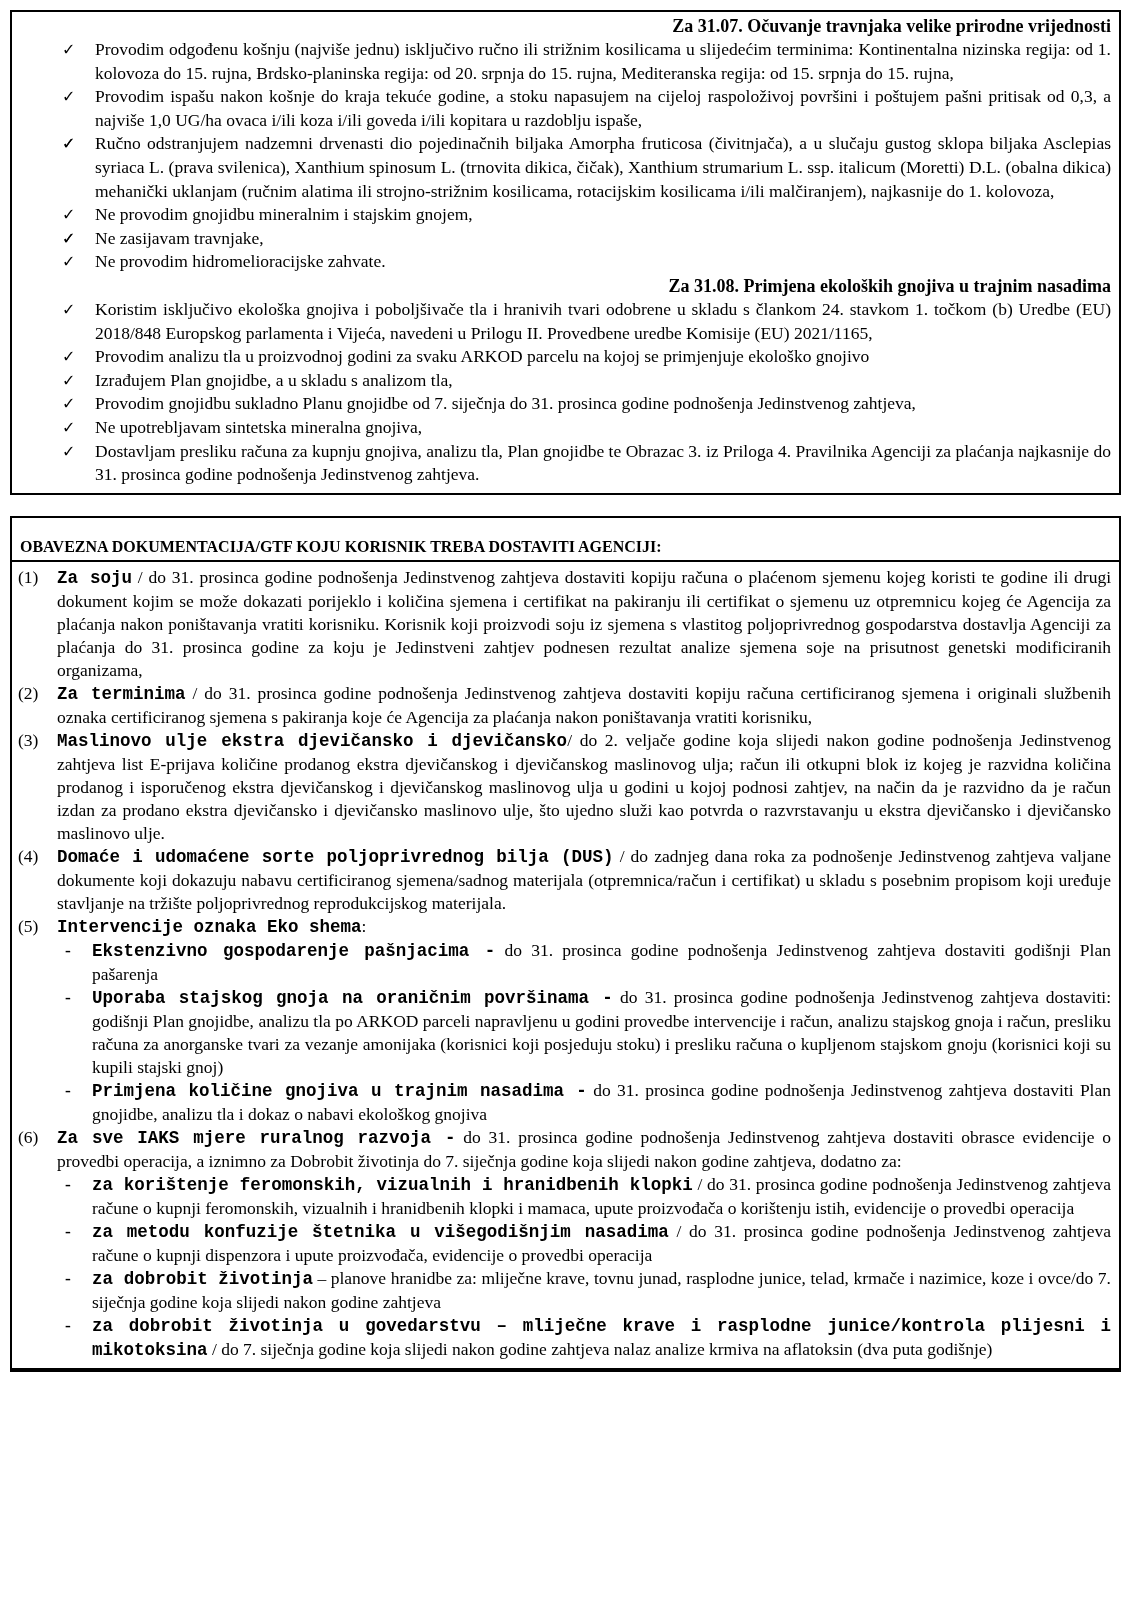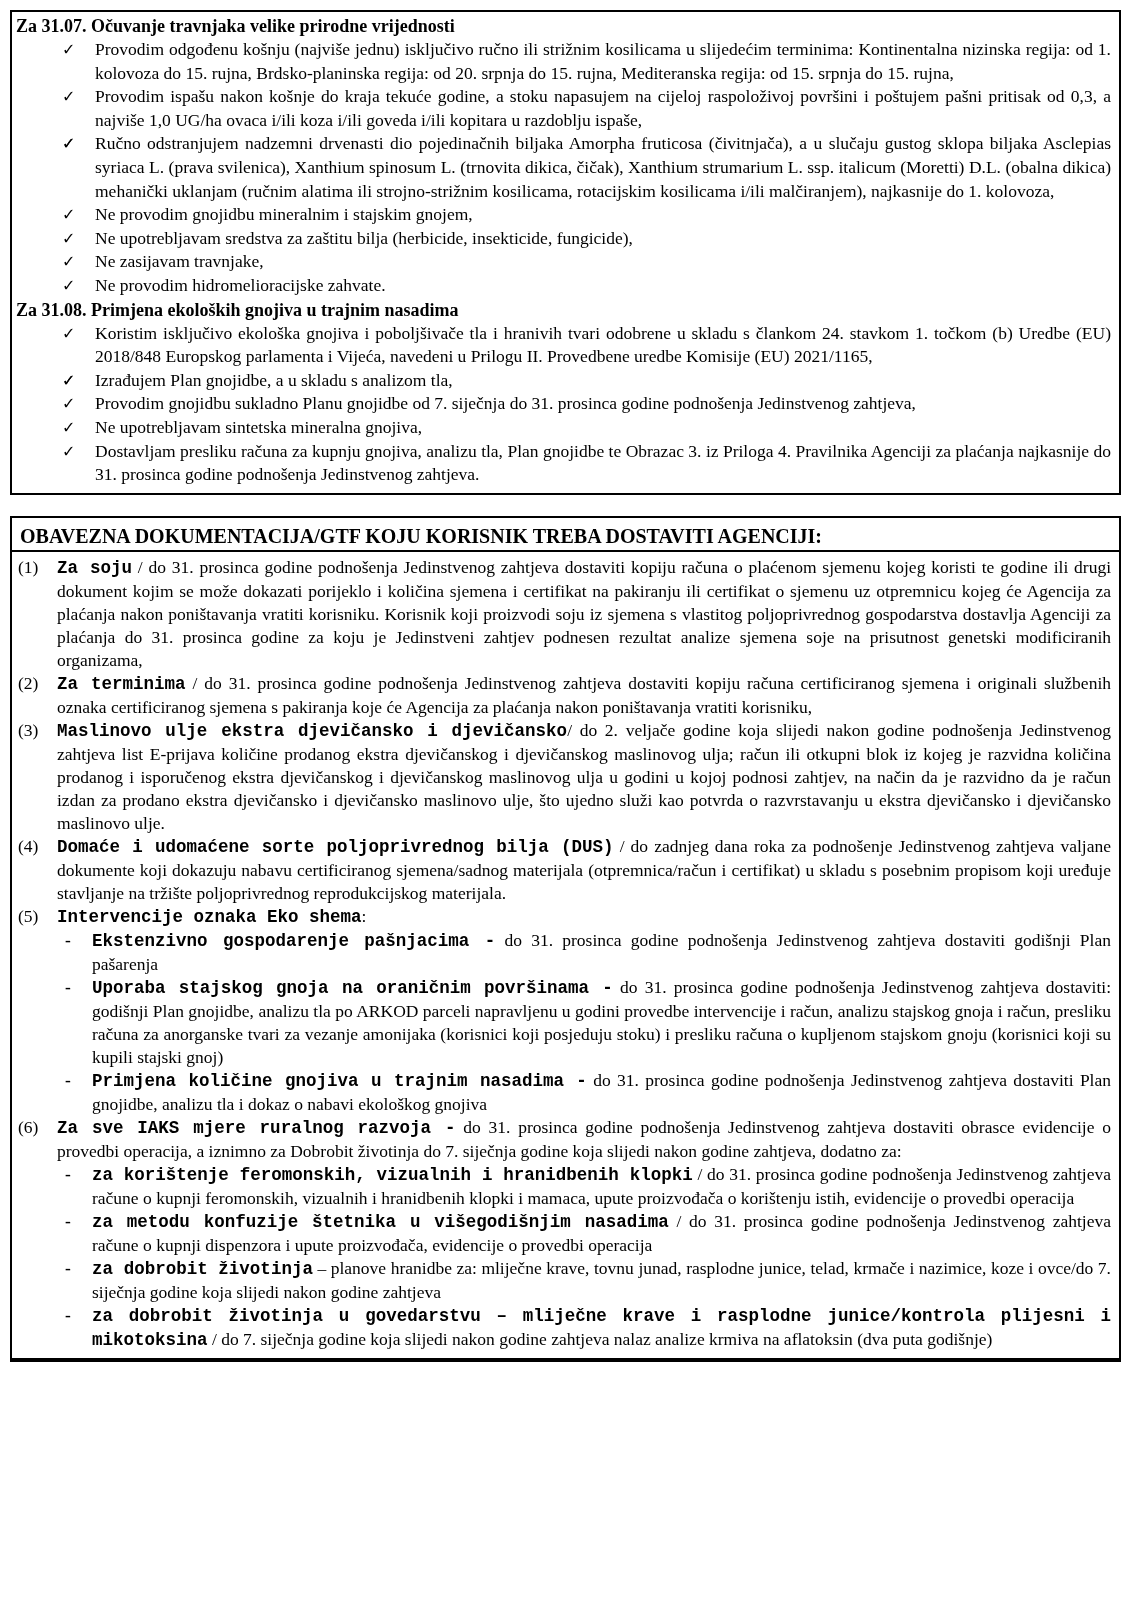--- a/index.html
+++ b/index.html
@@ -23,20 +23,21 @@
   }
   
   .checklist {
     margin-top: 10px;
     padding: 2px 8px 6px 4px;
   }
   .sec-title {
     font-weight: bold;
     font-size: 18px;
     line-height: 24px;
+    text-align: right;
   }
   .chk-item {
     position: relative;
     padding-left: 79px;
     text-align: justify;
     line-height: 23.6px;
   }
   .chk {
     position: absolute;
     left: 46px;
@@ -45,23 +46,23 @@
     font-family: "DejaVu Sans", sans-serif;
     font-weight: normal;
   }
   
   .docs {
     margin-top: 21px;
     border-bottom-width: 4px;
   }
   .docs-title {
     font-weight: bold;
-    font-size: 20px;
+    font-size: 16px;
     line-height: 25px;
-    padding: 6px 8px 1px 8px;
+    padding: 16px 8px 1px 8px;
     border-bottom: 2px solid #000;
   }
   .docs-body {
     padding: 4px 8px 6px 4px;
   }
   .doc-item {
     position: relative;
     padding-left: 41px;
     line-height: 23px;
   }
@@ -89,26 +90,26 @@
 
 <div class="page">
 
   <section class="box checklist" id="checklist-box">
       <div class="sec-title">Za 31.07. Očuvanje travnjaka velike prirodne vrijednosti</div>
       <div class="chk-item"><span class="chk">✓</span><span class="chk-text">Provodim odgođenu košnju (najviše jednu) isključivo ručno ili strižnim kosilicama u slijedećim terminima: Kontinentalna nizinska regija: od 1. kolovoza do 15. rujna, Brdsko-planinska regija: od 20. srpnja do 15. rujna, Mediteranska regija: od 15. srpnja do 15. rujna,</span></div>
       <div class="chk-item"><span class="chk">✓</span><span class="chk-text">Provodim ispašu nakon košnje do kraja tekuće godine, a stoku napasujem na cijeloj raspoloživoj površini i poštujem pašni pritisak od 0,3, a najviše 1,0 UG/ha ovaca i/ili koza i/ili goveda i/ili kopitara u razdoblju ispaše,</span></div>
       <div class="chk-item"><span class="chk">✓</span></div>
       <div class="chk-item"><span class="chk">✓</span><span class="chk-text">Ručno odstranjujem nadzemni drvenasti dio pojedinačnih biljaka Amorpha fruticosa (čivitnjača), a u slučaju gustog sklopa biljaka Asclepias syriaca L. (prava svilenica), Xanthium spinosum L. (trnovita dikica, čičak), Xanthium strumarium L. ssp. italicum (Moretti) D.L. (obalna dikica) mehanički uklanjam (ručnim alatima ili strojno-strižnim kosilicama, rotacijskim kosilicama i/ili malčiranjem), najkasnije do 1. kolovoza,</span></div>
       <div class="chk-item"><span class="chk">✓</span><span class="chk-text">Ne provodim gnojidbu mineralnim i stajskim gnojem,</span></div>
-      <div class="chk-item"><span class="chk">✓</span><span class="chk-text">Ne upotrebljavam sredstva za zaštitu bilja (herbicide, insekticide, fungicide),</span></div>
+      <div class="chk-item"><span class="chk">✓</span></div>
       <div class="chk-item"><span class="chk">✓</span><span class="chk-text">Ne zasijavam travnjake,</span></div>
       <div class="chk-item"><span class="chk">✓</span><span class="chk-text">Ne provodim hidromelioracijske zahvate.</span></div>
       <div class="sec-title">Za 31.08. Primjena ekoloških gnojiva u trajnim nasadima</div>
       <div class="chk-item"><span class="chk">✓</span><span class="chk-text">Koristim isključivo ekološka gnojiva i poboljšivače tla i hranivih tvari odobrene u skladu s člankom 24. stavkom 1. točkom (b) Uredbe (EU) 2018/848 Europskog parlamenta i Vijeća, navedeni u Prilogu II. Provedbene uredbe Komisije (EU) 2021/1165,</span></div>
-      <div class="chk-item"><span class="chk">✓</span></div>
+      <div class="chk-item"><span class="chk">✓</span><span class="chk-text">Provodim analizu tla u proizvodnoj godini za svaku ARKOD parcelu na kojoj se primjenjuje ekološko gnojivo</span></div>
       <div class="chk-item"><span class="chk">✓</span><span class="chk-text">Izrađujem Plan gnojidbe, a u skladu s analizom tla,</span></div>
       <div class="chk-item"><span class="chk">✓</span><span class="chk-text">Provodim gnojidbu sukladno Planu gnojidbe od 7. siječnja do 31. prosinca godine podnošenja Jedinstvenog zahtjeva,</span></div>
       <div class="chk-item"><span class="chk">✓</span><span class="chk-text">Ne upotrebljavam sintetska mineralna gnojiva,</span></div>
       <div class="chk-item"><span class="chk">✓</span><span class="chk-text">Dostavljam presliku računa za kupnju gnojiva, analizu tla, Plan gnojidbe te Obrazac 3. iz Priloga 4. Pravilnika Agenciji za plaćanja najkasnije do 31. prosinca godine podnošenja Jedinstvenog zahtjeva.</span></div>
     </section>
 
   <section class="box docs">
     <header class="docs-title">OBAVEZNA DOKUMENTACIJA/GTF KOJU KORISNIK TREBA DOSTAVITI AGENCIJI:</header>
     <div class="docs-body" id="docs-body">
         <div class="doc-item">

